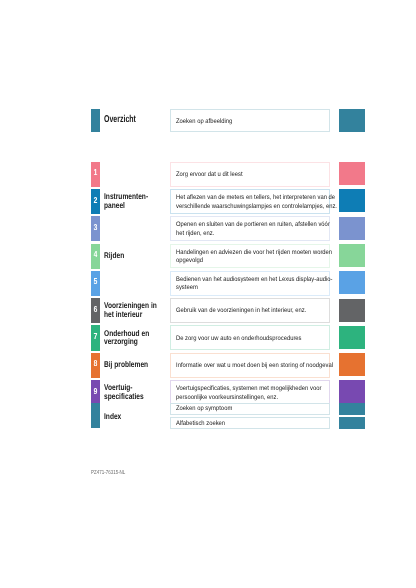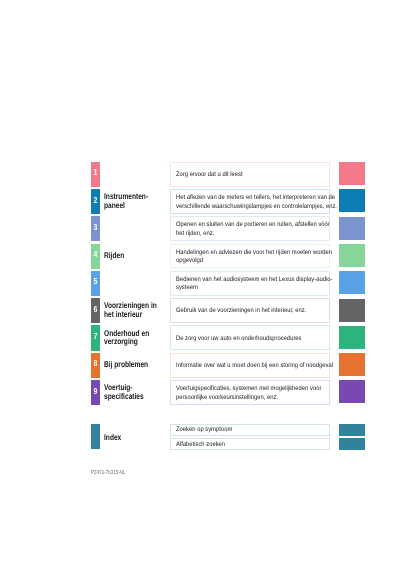--- a/index.html
+++ b/index.html
@@ -64,21 +64,21 @@
     position: absolute; left: 79.3px; top: 0.1px; width: 160px; height: 24.8px;
     padding-top: 2.3px;
     border: 1px solid #ccc; background: #fff;
     display: flex; flex-direction: column; justify-content: center;
     padding-left: 5px;
     font-size: 6.5px; color: #1a1a1a; line-height: 8.6px;
   }
   .chap-swatch { position: absolute; left: 248.3px; top: 0.5px; width: 26px; height: 23px; }
 
   
-  .index-row { position: absolute; left: 90.6px; top: 424px; width: 274px; height: 25.2px; }
+  .index-row { position: absolute; left: 90.6px; top: 403px; width: 274px; height: 25.2px; }
   .idx-tab { position: absolute; left: 0; top: 0; width: 9px; height: 25.2px; }
   .idx-title {
     position: absolute; left: 13.7px; top: 0; height: 25.2px;
     display: flex; align-items: center;
     font-size: 8.4px; font-weight: 700; color: #1a1a1a;
   }
   .idx-subrows { position: absolute; left: 79.3px; top: -0.3px; width: 195px; }
   .idx-sub { position: relative; height: 11.9px; margin-bottom: 2.5px; }
   .idx-sub-desc {
     position: absolute; left: 0; top: 0; width: 160px; height: 11.9px;
@@ -92,20 +92,30 @@
     position: absolute; left: 91.2px; top: 469.6px;
     font-size: 5.9px; line-height: 6px; color: #6b6b6b;
   }
   .footer .cx { transform: scaleX(0.76); }
 </style>
 </head>
 <body>
 
 <div class="page">
 
+  <div class="ov-row">
+    <div class="ov-tab" style="background: rgb(51, 130, 157);"></div>
+    <div class="ov-label">
+        <span class="cx">Overzicht</span>
+      </div>
+    <div class="ov-desc" style="border-color: rgb(210, 228, 233);">
+        <span class="cx">Zoeken op afbeelding</span>
+      </div>
+    <div class="ov-swatch" style="background: rgb(51, 130, 157);"></div>
+  </div>
 
   <div class="chapters">
       <div class="chap">
         <div class="chap-tab" style="background: rgb(242, 121, 138);">
           <span>1</span>
         </div>
         <div class="chap-desc" style="border-color: rgb(252, 226, 229);">
           <span class="cx">Zorg ervoor dat u dit leest</span>
         </div>
         <div class="chap-swatch" style="background: rgb(242, 121, 138);"></div>

